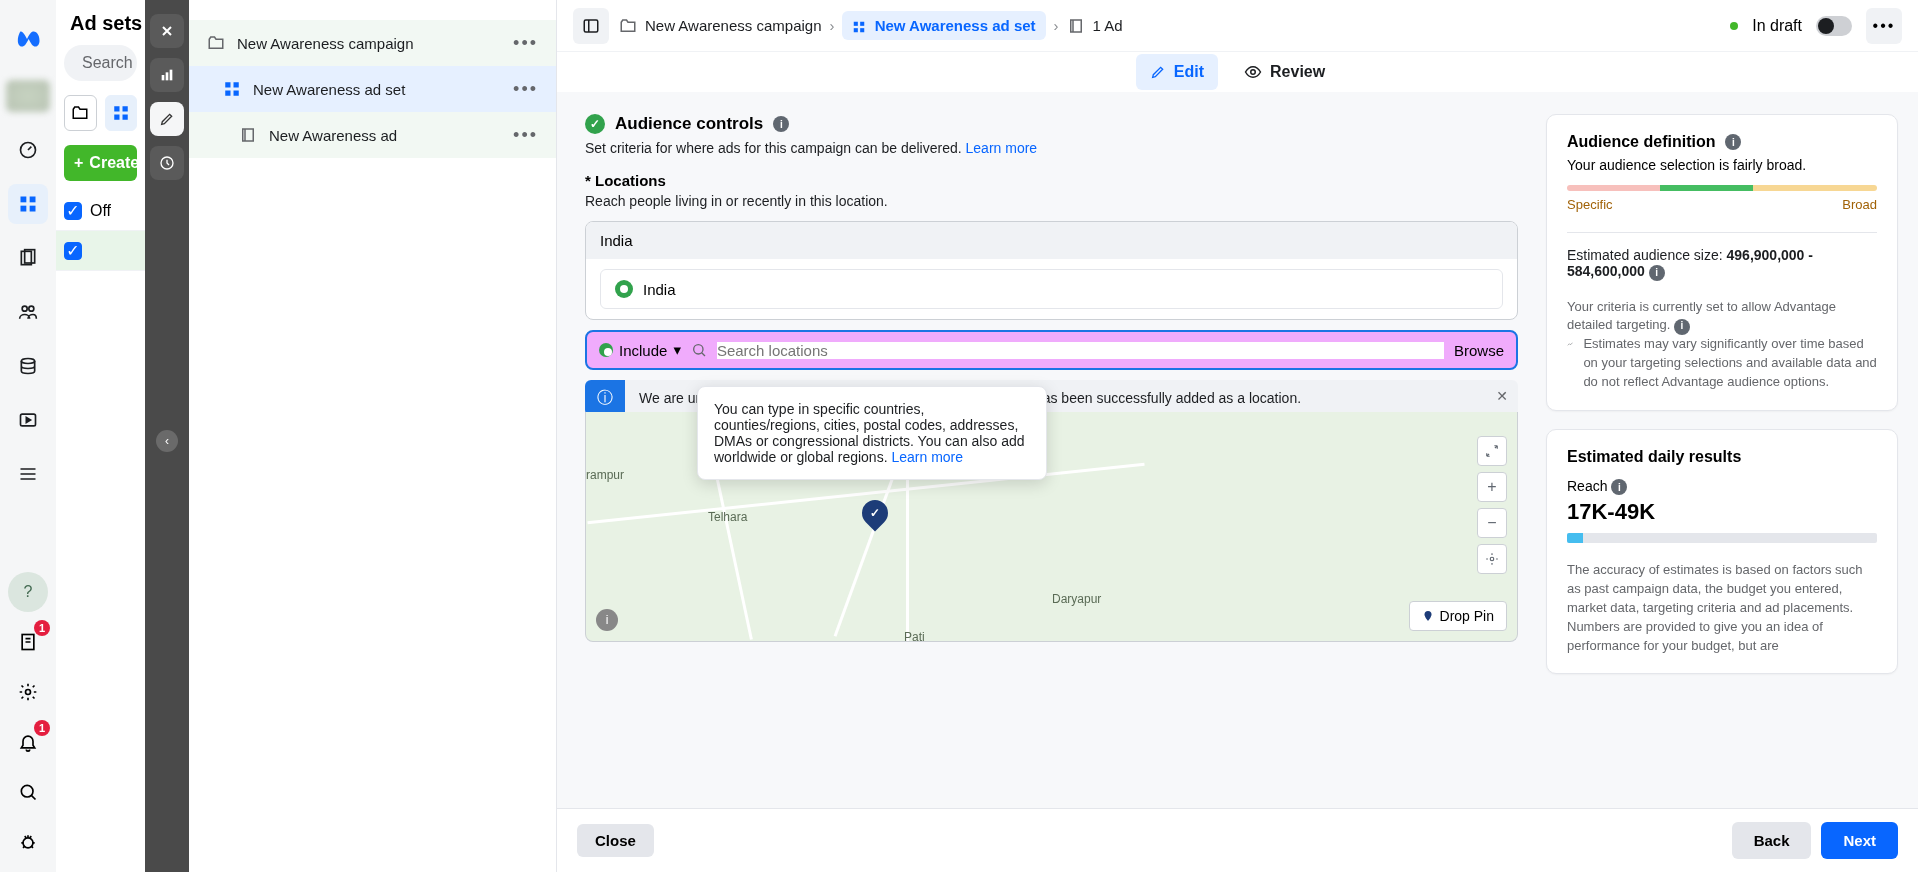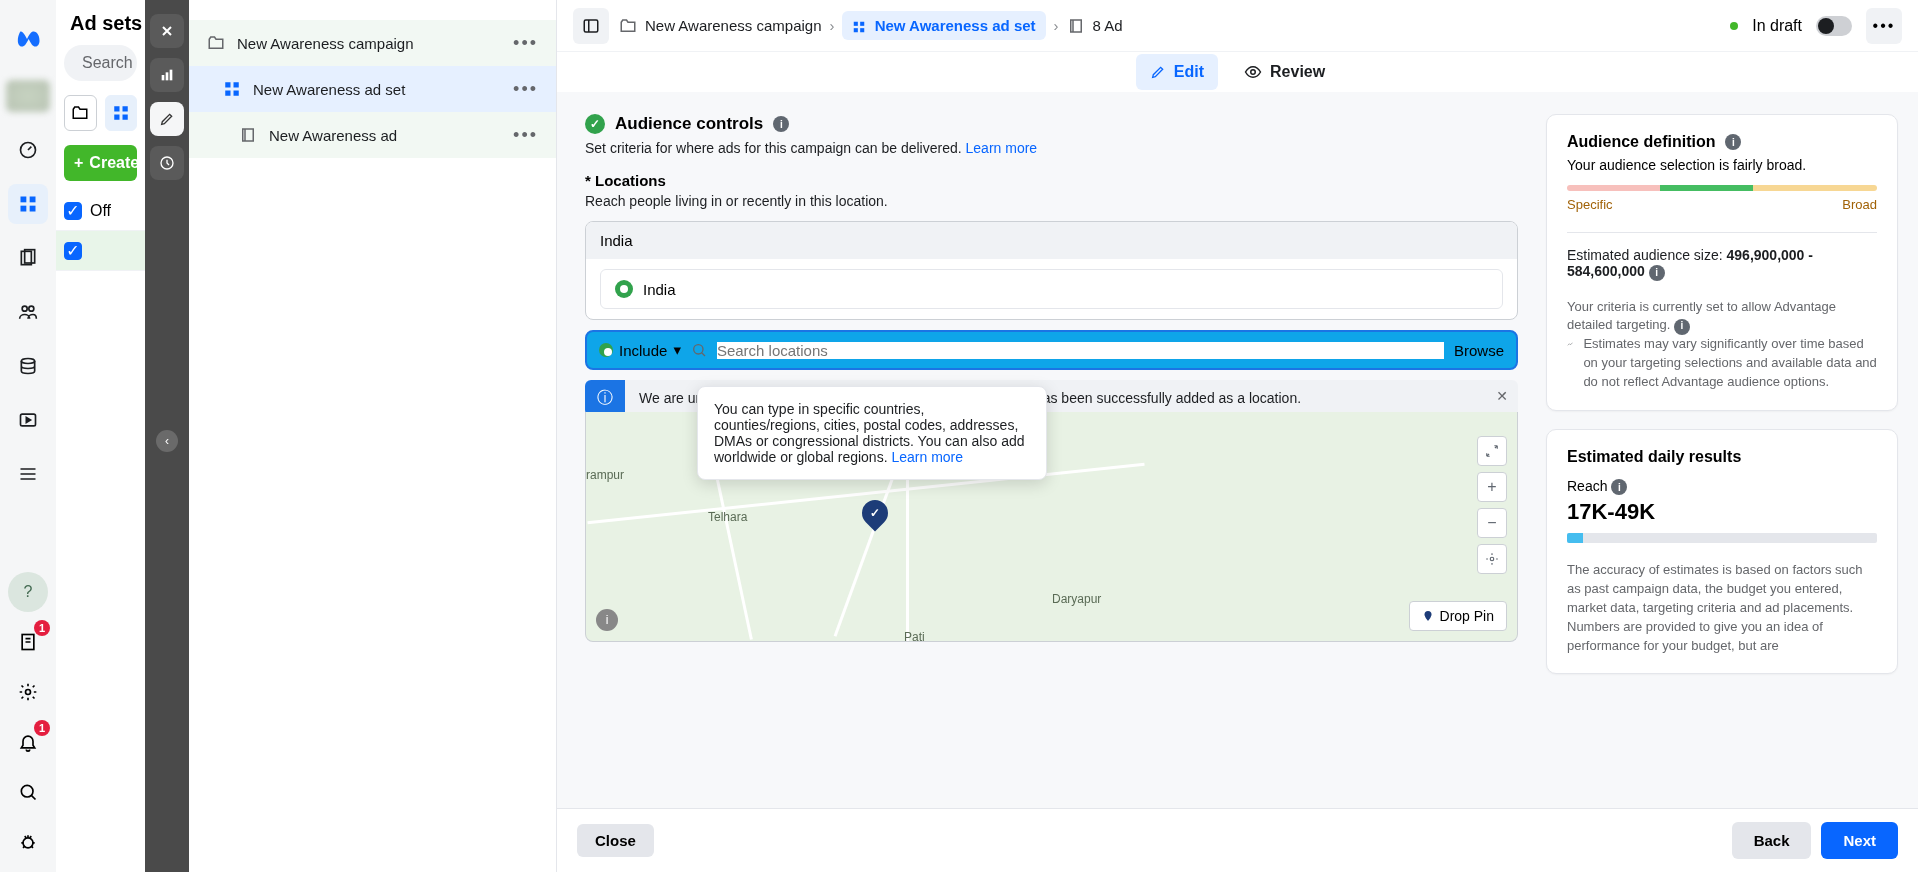--- a/index.html
+++ b/index.html
@@ -74,21 +74,21 @@
 .subtext a { color: #0866ff; text-decoration: none; }
 .label-b { font-weight: 700; font-size: 15px; margin-bottom: 4px; }
 .help-t { font-size: 14px; color: #1c1e21; margin-bottom: 12px; }
 
 .locbox { border: 1px solid #ccd0d5; border-radius: 8px; overflow: hidden; background: #fff; }
 .locbox .country { background: #f0f2f5; padding: 10px 14px; font-size: 15px; }
 .locbox .chip { margin: 10px 14px; padding: 10px 14px; background: #fff; border: 1px solid #e4e6eb; border-radius: 6px; display: flex; align-items: center; gap: 10px; font-size: 15px; }
 .pin { width: 18px; height: 18px; border-radius: 50%; background: #31a24c; position: relative; }
 .pin::after { content: ''; position: absolute; width: 8px; height: 8px; background: #fff; border-radius: 50%; top: 5px; left: 5px; }
 
-.searchrow { display: flex; align-items: center; border: 2px solid #1b74e4; border-radius: 8px; height: 40px; margin-top: 10px; background: #0ea5e9; padding: 0 12px; gap: 10px; }
+.searchrow { display: flex; align-items: center; border: 2px solid #1b74e4; border-radius: 8px; height: 40px; margin-top: 10px; background: #f0abfc; padding: 0 12px; gap: 10px; }
 .searchrow .inc { display: flex; align-items: center; gap: 6px; font-size: 15px; }
 .searchrow input { flex: 1; border: none; outline: none; font-size: 15px; }
 .searchrow .browse { font-size: 15px; cursor: pointer; }
 
 .infoblock { display: flex; margin-top: 10px; border-radius: 6px; overflow: hidden; }
 .infoblock .ibar { width: 40px; background: #1b74e4; color: #fff; display: flex; align-items: center; justify-content: center; }
 .infoblock .itxt { flex: 1; background: #f0f2f5; padding: 10px 14px; font-size: 14px; color: #1c1e21; position: relative; }
 .infoblock .xbtn { position: absolute; right: 10px; top: 8px; cursor: pointer; color: #65676b; }
 
 .tooltip-pop { position: absolute; background: #fff; border: 1px solid #e4e6eb; box-shadow: 0 4px 16px rgba(0,0,0,0.15); border-radius: 8px; padding: 14px 16px; width: 350px; font-size: 14px; color: #1c1e21; z-index: 50; }
@@ -331,21 +331,21 @@
             <rect x="3" y="14" width="7" height="7"></rect>
             <rect x="14" y="14" width="7" height="7"></rect>
           </svg>
         <span>New Awareness ad set</span>
       </span>
       <span class="sep">›</span>
       <svg width="18" height="18" viewBox="0 0 24 24" fill="none" stroke="#65676b" stroke-width="2">
           <rect x="5" y="4" width="14" height="16"></rect>
           <path d="M8 4v16"></path>
         </svg>
-      <span>8 Ad</span>
+      <span>1 Ad</span>
     </div>
     <div class="right">
       <span class="status-dot"></span>
       <span>In draft</span>
       <div class="toggle"></div>
       <div class="iconbtn" style="letter-spacing:2px">•••</div>
     </div>
   </div>
 
   <div class="subbar">

